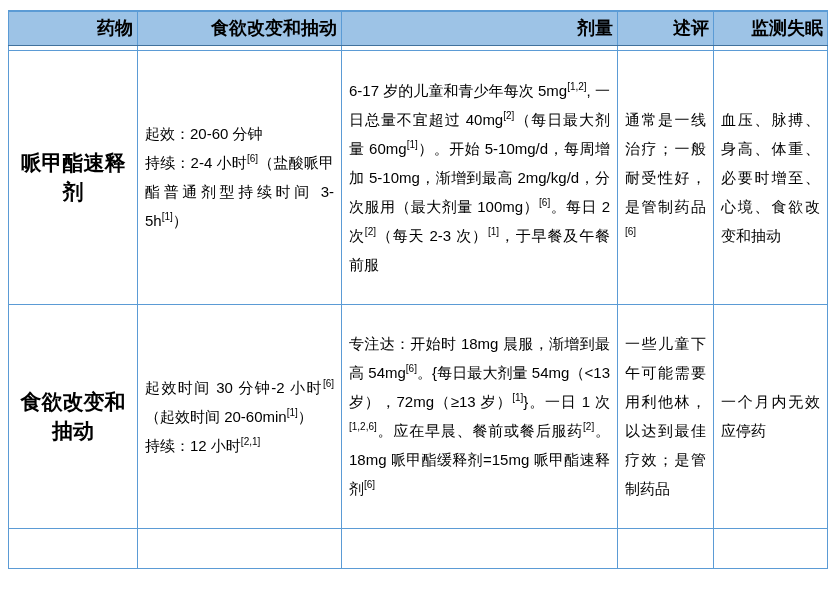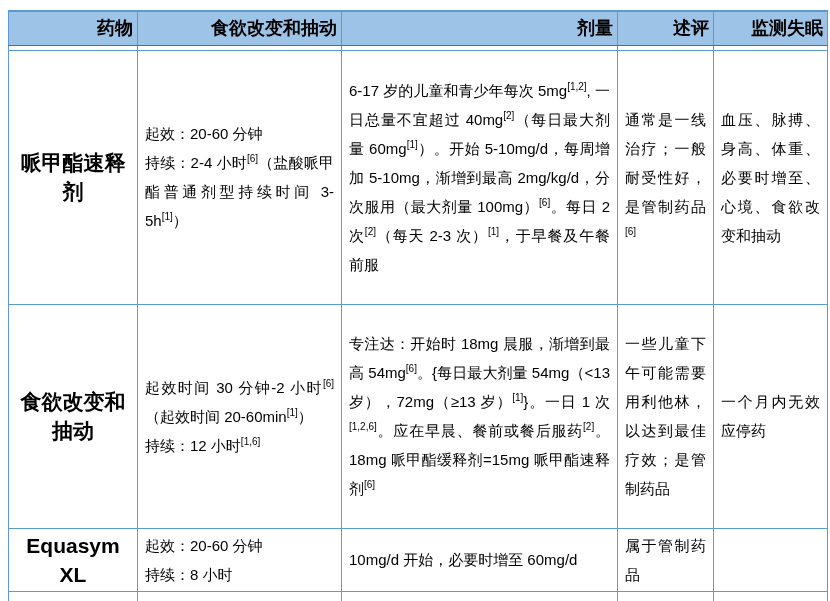--- a/index.html
+++ b/index.html
@@ -116,45 +116,31 @@
             <div class="para">通常是一线治疗；一般耐受性好，是管制药品<span class="sup">[6]</span></div>
           </td>
           <td>
             <div class="para">血压、脉搏、身高、体重、必要时增至、心境、食欲改变和抽动</div>
           </td>
         </tr>
         <tr class="r1">
           <td class="drug-cell">食欲改变和抽动</td>
           <td>
             <div class="para">起效时间 30 分钟-2 小时<span class="sup">[6]</span>（起效时间 20-60min<span class="sup">[1]</span>）</div>
-            <div class="para">持续：12 小时<span class="sup">[1,6]</span></div>
+            <div class="para">持续：12 小时<span class="sup">[2,1]</span></div>
           </td>
           <td>
             <div class="para">专注达：开始时 18mg 晨服，渐增到最高 54mg<span class="sup">[6]</span>。{每日最大剂量 54mg（&lt;13 岁），72mg（≥13 岁）<span class="sup">[1]</span>}。一日 1 次<span class="sup">[1,2,6]</span>。应在早晨、餐前或餐后服药<span class="sup">[2]</span>。18mg 哌甲酯缓释剂=15mg 哌甲酯速释剂<span class="sup">[6]</span></div>
           </td>
           <td>
             <div class="para">一些儿童下午可能需要用利他林，以达到最佳疗效；是管制药品</div>
           </td>
           <td>
             <div class="para">一个月内无效应停药</div>
           </td>
-        </tr>
-        <tr class="r2">
-          <td class="drug-cell">Equasym XL</td>
-          <td>
-            <div class="para">起效：20-60 分钟</div>
-            <div class="para">持续：8 小时</div>
-          </td>
-          <td>
-            <div class="para">10mg/d 开始，必要时增至 60mg/d</div>
-          </td>
-          <td>
-            <div class="para">属于管制药品</div>
-          </td>
-          <td></td>
         </tr>
         <tr class="r3">
           <td class="drug-cell"></td>
           <td></td>
           <td></td>
           <td></td>
           <td></td>
         </tr>
       </tbody>
   </table>

